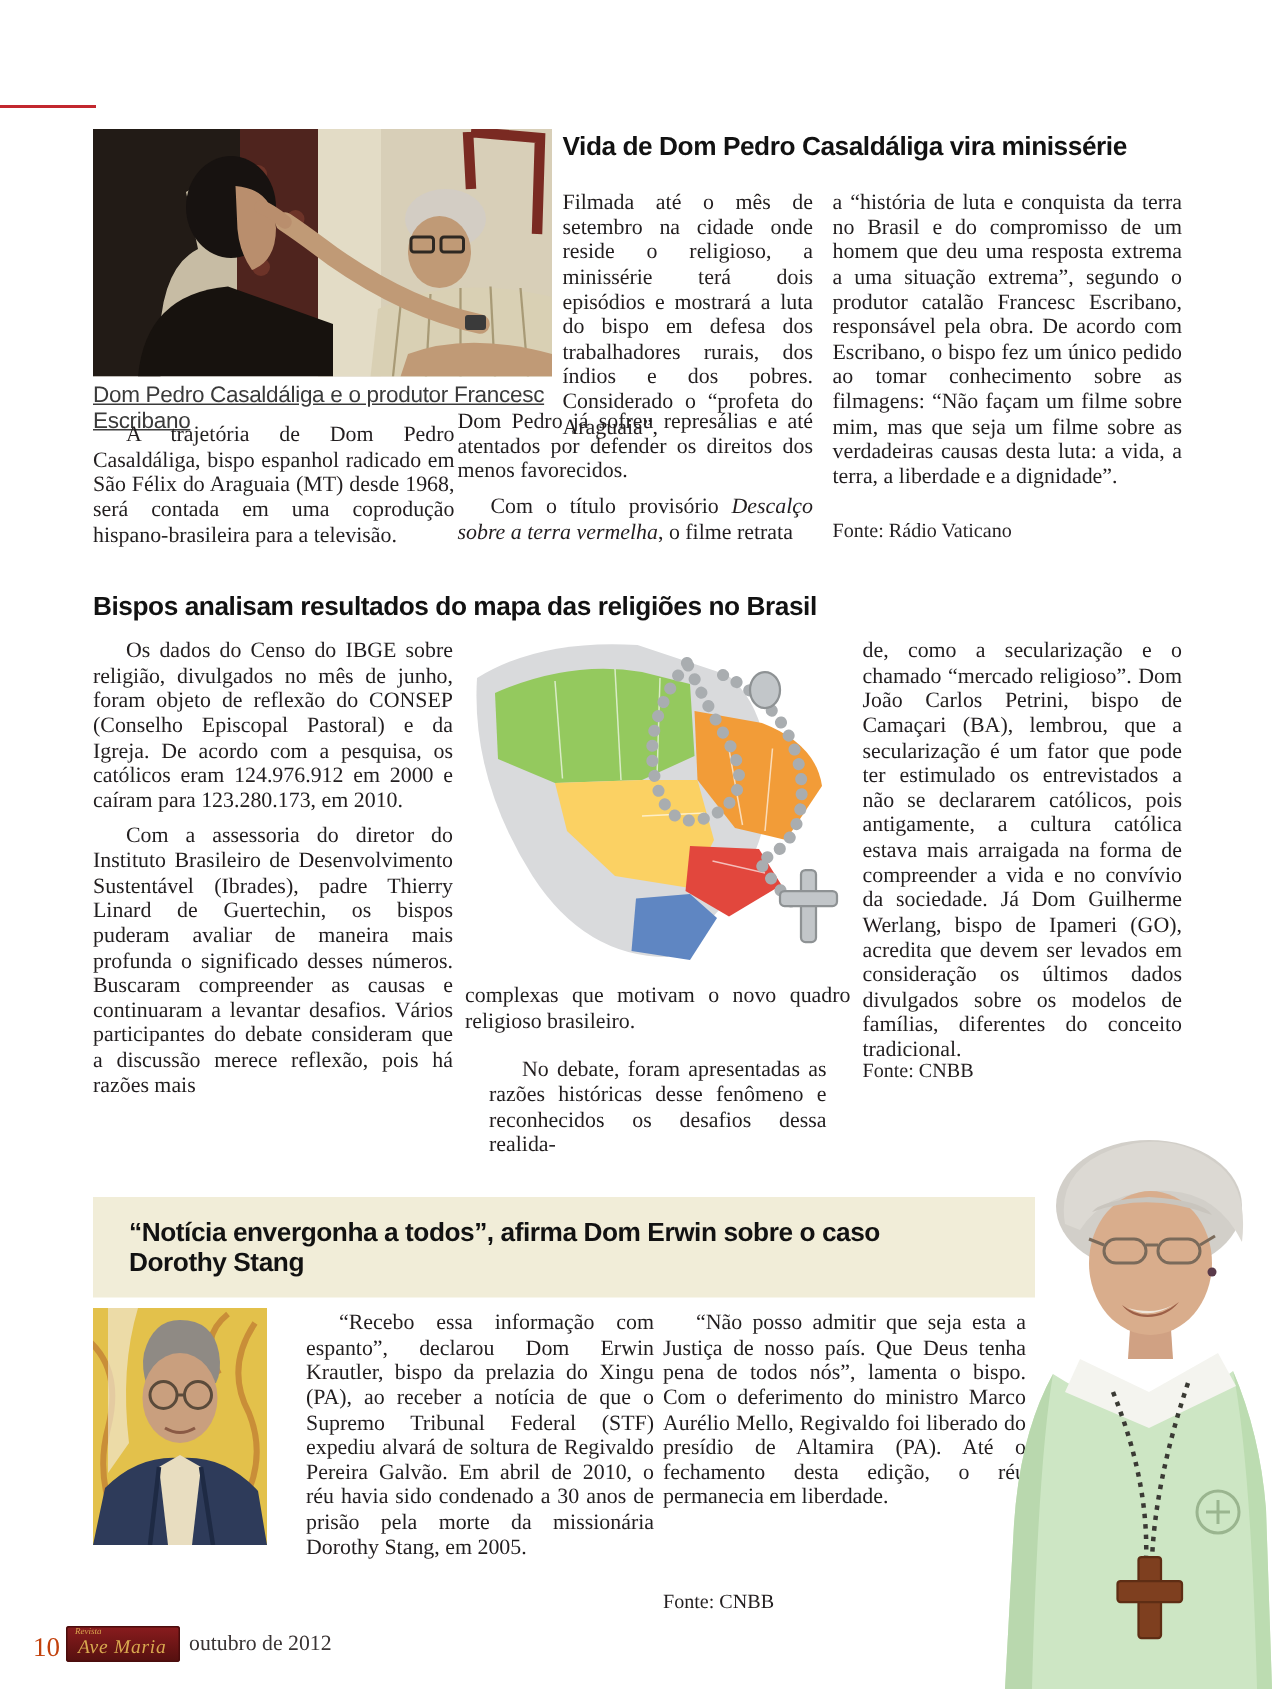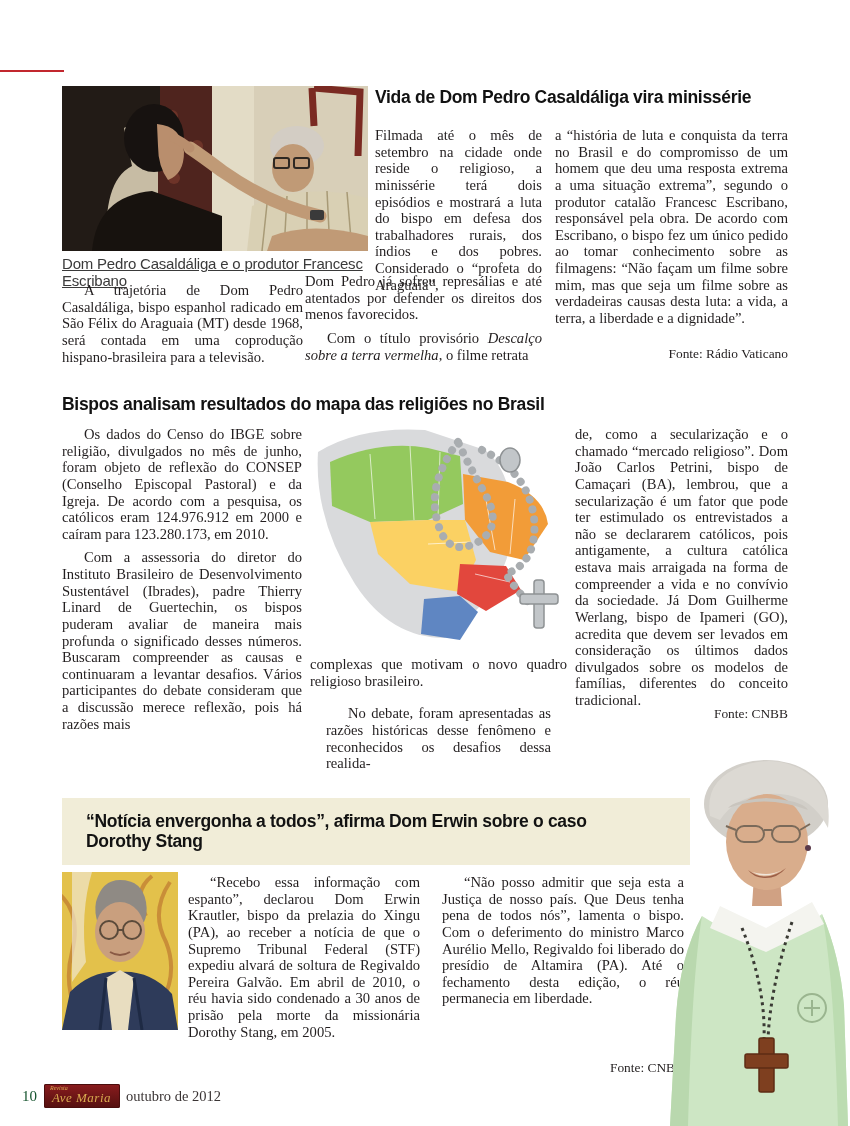--- a/index.html
+++ b/index.html
@@ -10,27 +10,27 @@
   .section-title{font-size:30px;color:#c2272e;letter-spacing:.5px;font-weight:normal;}
   .header-rule{height:2px;background:#c2272e;}
   
   .headline{font-family:"Liberation Sans",sans-serif;font-weight:bold;font-size:17.5px;
             letter-spacing:-.3px;color:#121212;line-height:1.15;}
   
   .body-text{font-size:14.6px;line-height:1.14;text-align:justify;}
   .body-text p{margin:0 0 7px 0;}
   .indent{text-indent:22px;}
   .ital{font-style:italic;}
-  .source{font-size:13.4px;text-align:right;}
+  .source{font-size:13.4px;text-align:left;}
   .caption{font-family:"Liberation Sans",sans-serif;font-size:15px;color:#3a3a3a;
            letter-spacing:-.2px;text-decoration:underline;}
   
   .titlebox{background:#f1edd8;}
   
-  .pagenum{font-size:15px;color:#14532d;}
+  .pagenum{font-size:18px;color:#c2410c;}
   .logo{background:linear-gradient(#8a1c1e,#54100f);border-radius:2px;color:#d9a94f;
         position:relative;box-shadow:0 0 0 1px #4a0d0d inset;}
   .logo .small{position:absolute;top:1px;left:6px;font-size:6px;font-style:italic;}
   .logo .script{position:absolute;bottom:2px;left:8px;font-size:13px;font-style:italic;
         font-family:"Liberation Serif",serif;letter-spacing:.5px;}
   .date{font-size:14.5px;color:#3a3434;}
   svg{display:block;}
 </style>
 </head>
 <body>
@@ -165,21 +165,21 @@
             <circle cx="70" cy="58" r="9"></circle>
             <path d="M56,58 L61,58"></path>
         </g>
         <path d="M48,80 Q58,86 68,80" stroke="#8a5a45" stroke-width="2" fill="none"></path>
         <path d="M0,158 L8,120 Q30,98 58,100 Q88,98 110,122 L116,158 Z" fill="#2e3b5a"></path>
         <path d="M44,106 L58,98 L72,106 L66,158 L50,158 Z" fill="#e8ddc0"></path>
         <path d="M44,106 L38,158 M72,106 L80,158" stroke="#1e2a44" stroke-width="3"></path>
       </svg>
     </div>
 
-    <div class="abs body-text" style="left:126px;top:76px;width:232px;">
+    <div class="abs body-text" style="left:142px;top:76px;width:232px;">
       <p class="indent" style="margin:0">“Recebo essa informação com espanto”, declarou Dom Erwin Krautler, bispo da prelazia do Xingu (PA), ao receber a notícia de que o Supremo Tribunal Federal (STF) expediu alvará de soltura de Regivaldo Pereira Galvão. Em abril de 2010, o réu havia sido condenado  a 30 anos de prisão pela morte da missionária Dorothy Stang, em 2005.</p>
     </div>
 
     <div class="abs body-text" style="left:380px;top:76px;width:242px;">
       <p class="indent" style="margin:0">“Não posso admitir que seja esta a Justiça de nosso país. Que Deus tenha pena de todos nós”, lamenta o bispo. Com o deferimento do ministro Marco Aurélio Mello, Regivaldo foi liberado do presídio de Altamira (PA). Até o fechamento desta edição, o réu permanecia em liberdade.</p>
     </div>
     <div class="abs source" style="left:380px;top:262px;width:242px;">Fonte: CNBB</div>
   </div>
 
   <div class="abs" style="left:662px;top:756px;width:188px;height:370px;z-index:5;">

